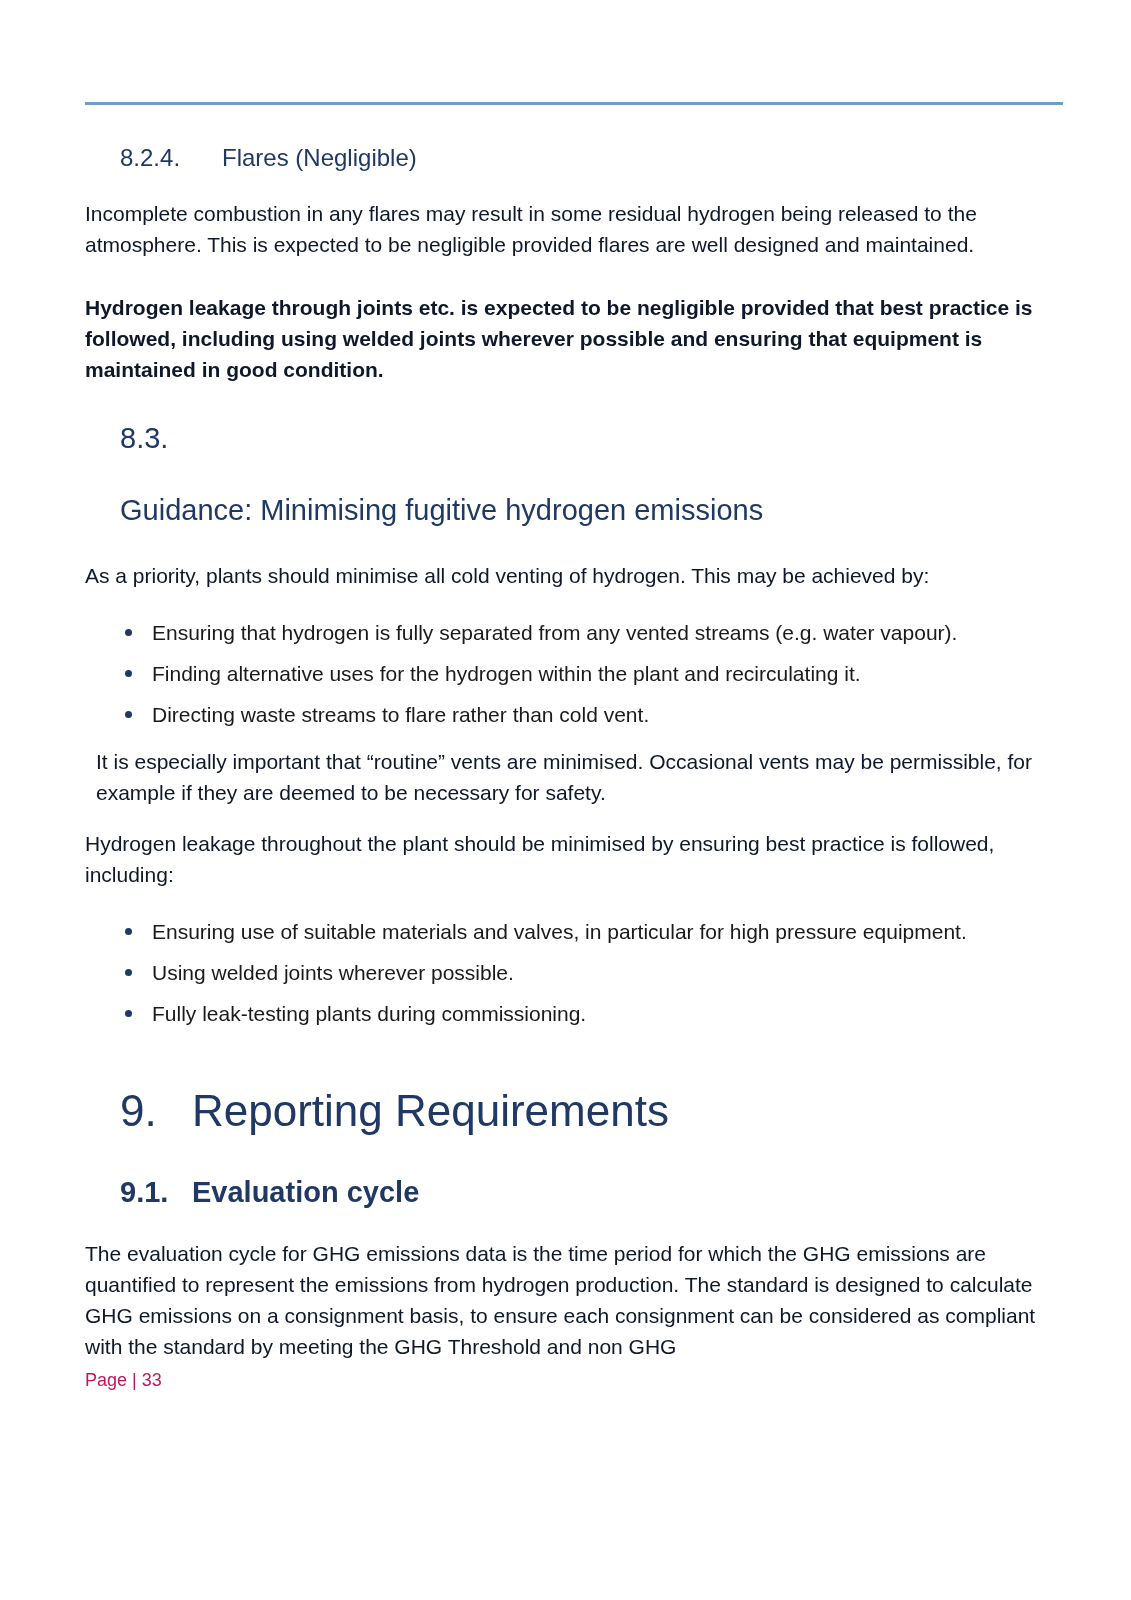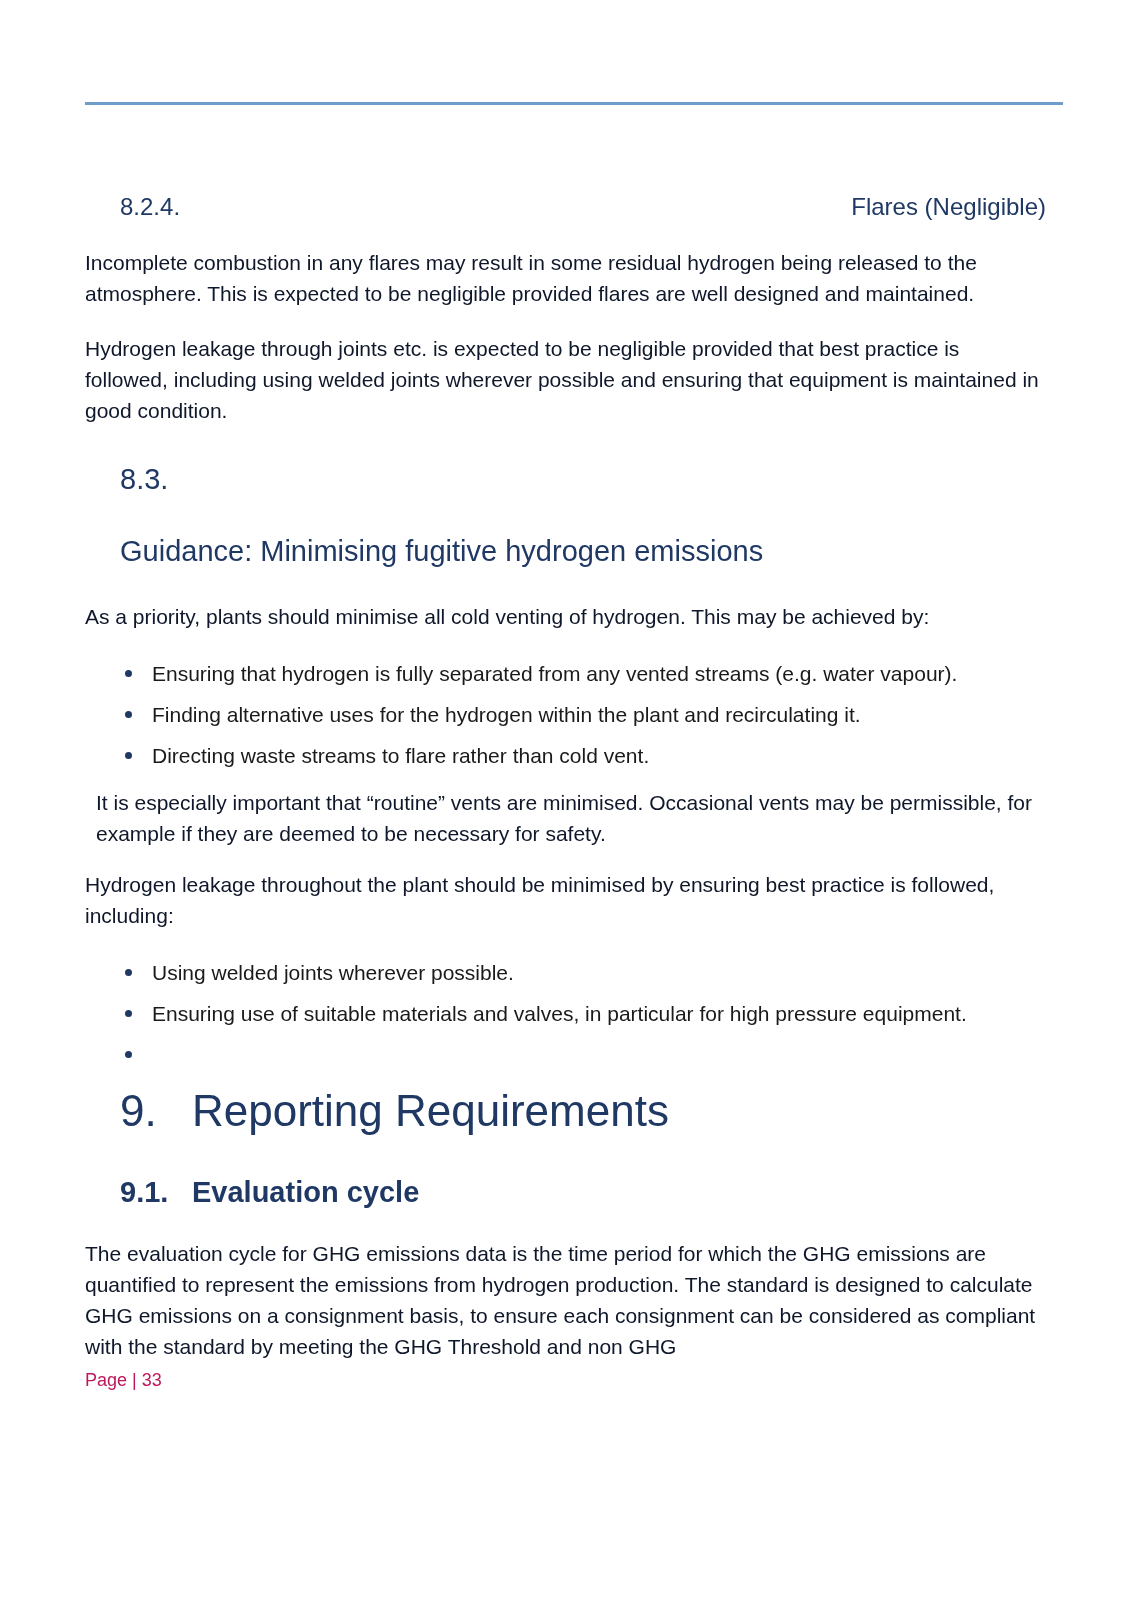--- a/index.html
+++ b/index.html
@@ -24,33 +24,33 @@
     height: 3px;
     background: var(--rule-color, #6e9dc9);
   }
   .heading { color: var(--heading-color, #1f3864); font-weight: 400; display: flex; }
   .h3 { font-size: 24px; line-height: 33px; margin-left: 35px; }
   .h3 .num { width: 102px; flex: 0 0 102px; }
   .h2 { font-size: 29px; line-height: 40px; margin-left: 35px; }
   .h2 .num { width: 72px; flex: 0 0 72px; }
   .h1 { font-size: 44px; line-height: 58px; margin-left: 35px; }
   .h1 .num { width: 72px; flex: 0 0 72px; }
-  .h-824 { margin-top: 85px; justify-content: space-between; }
+  .h-824 { margin-top: 36px; }
   .h-825 { margin-top: 69px; }
   .h-83  { margin-top: 33px; flex-direction: column; }
   .h-9   { margin-top: 53px; }
   .h-91  { margin-top: 32px; font-weight: bold; }
   .body-text {
     font-size: 21px;
     line-height: 31px;
     color: #0f172a;
     width: 961px;
   }
   .p-824 { margin-top: 24px; }
-  .p-825 { margin-top: 24px; }
+  .p-825 { margin-top: 32px; font-weight: bold; }
   .p-intro { margin-top: 30px; }
   .p-routine { margin-top: 16px; margin-left: 11px; }
   .p-leakage { margin-top: 20px; }
   .p-eval { margin-top: 26px; }
   ul.bullets { list-style: none; margin-top: 26px; }
   ul.bullets li {
     position: relative;
     padding-left: 67px;
     font-size: 21px;
     line-height: 31px;
@@ -112,28 +112,29 @@
     </li>
   </ul>
 
   <p class="body-text p-routine">It is especially important that “routine” vents are minimised. Occasional vents may be permissible, for example if they are deemed to be necessary for safety.</p>
 
   <p class="body-text p-leakage">Hydrogen leakage throughout the plant should be minimised by ensuring best practice is followed, including:</p>
 
   <ul class="bullets">
     <li>
       <span class="dot"></span>
+      <span>Ensuring use of suitable materials and valves, in particular for high pressure equipment.</span>
+    </li>
+    <li>
+      <span class="dot"></span>
       <span>Using welded joints wherever possible.</span>
     </li>
     <li>
       <span class="dot"></span>
-      <span>Ensuring use of suitable materials and valves, in particular for high pressure equipment.</span>
-    </li>
-    <li>
-      <span class="dot"></span>
+      <span>Fully leak-testing plants during commissioning.</span>
     </li>
   </ul>
 
   <div class="heading h1 h-9">
     <span class="num">9.</span>
     <span class="ttl">Reporting Requirements</span>
   </div>
 
   <div class="heading h2 h-91">
     <span class="num">9.1.</span>

